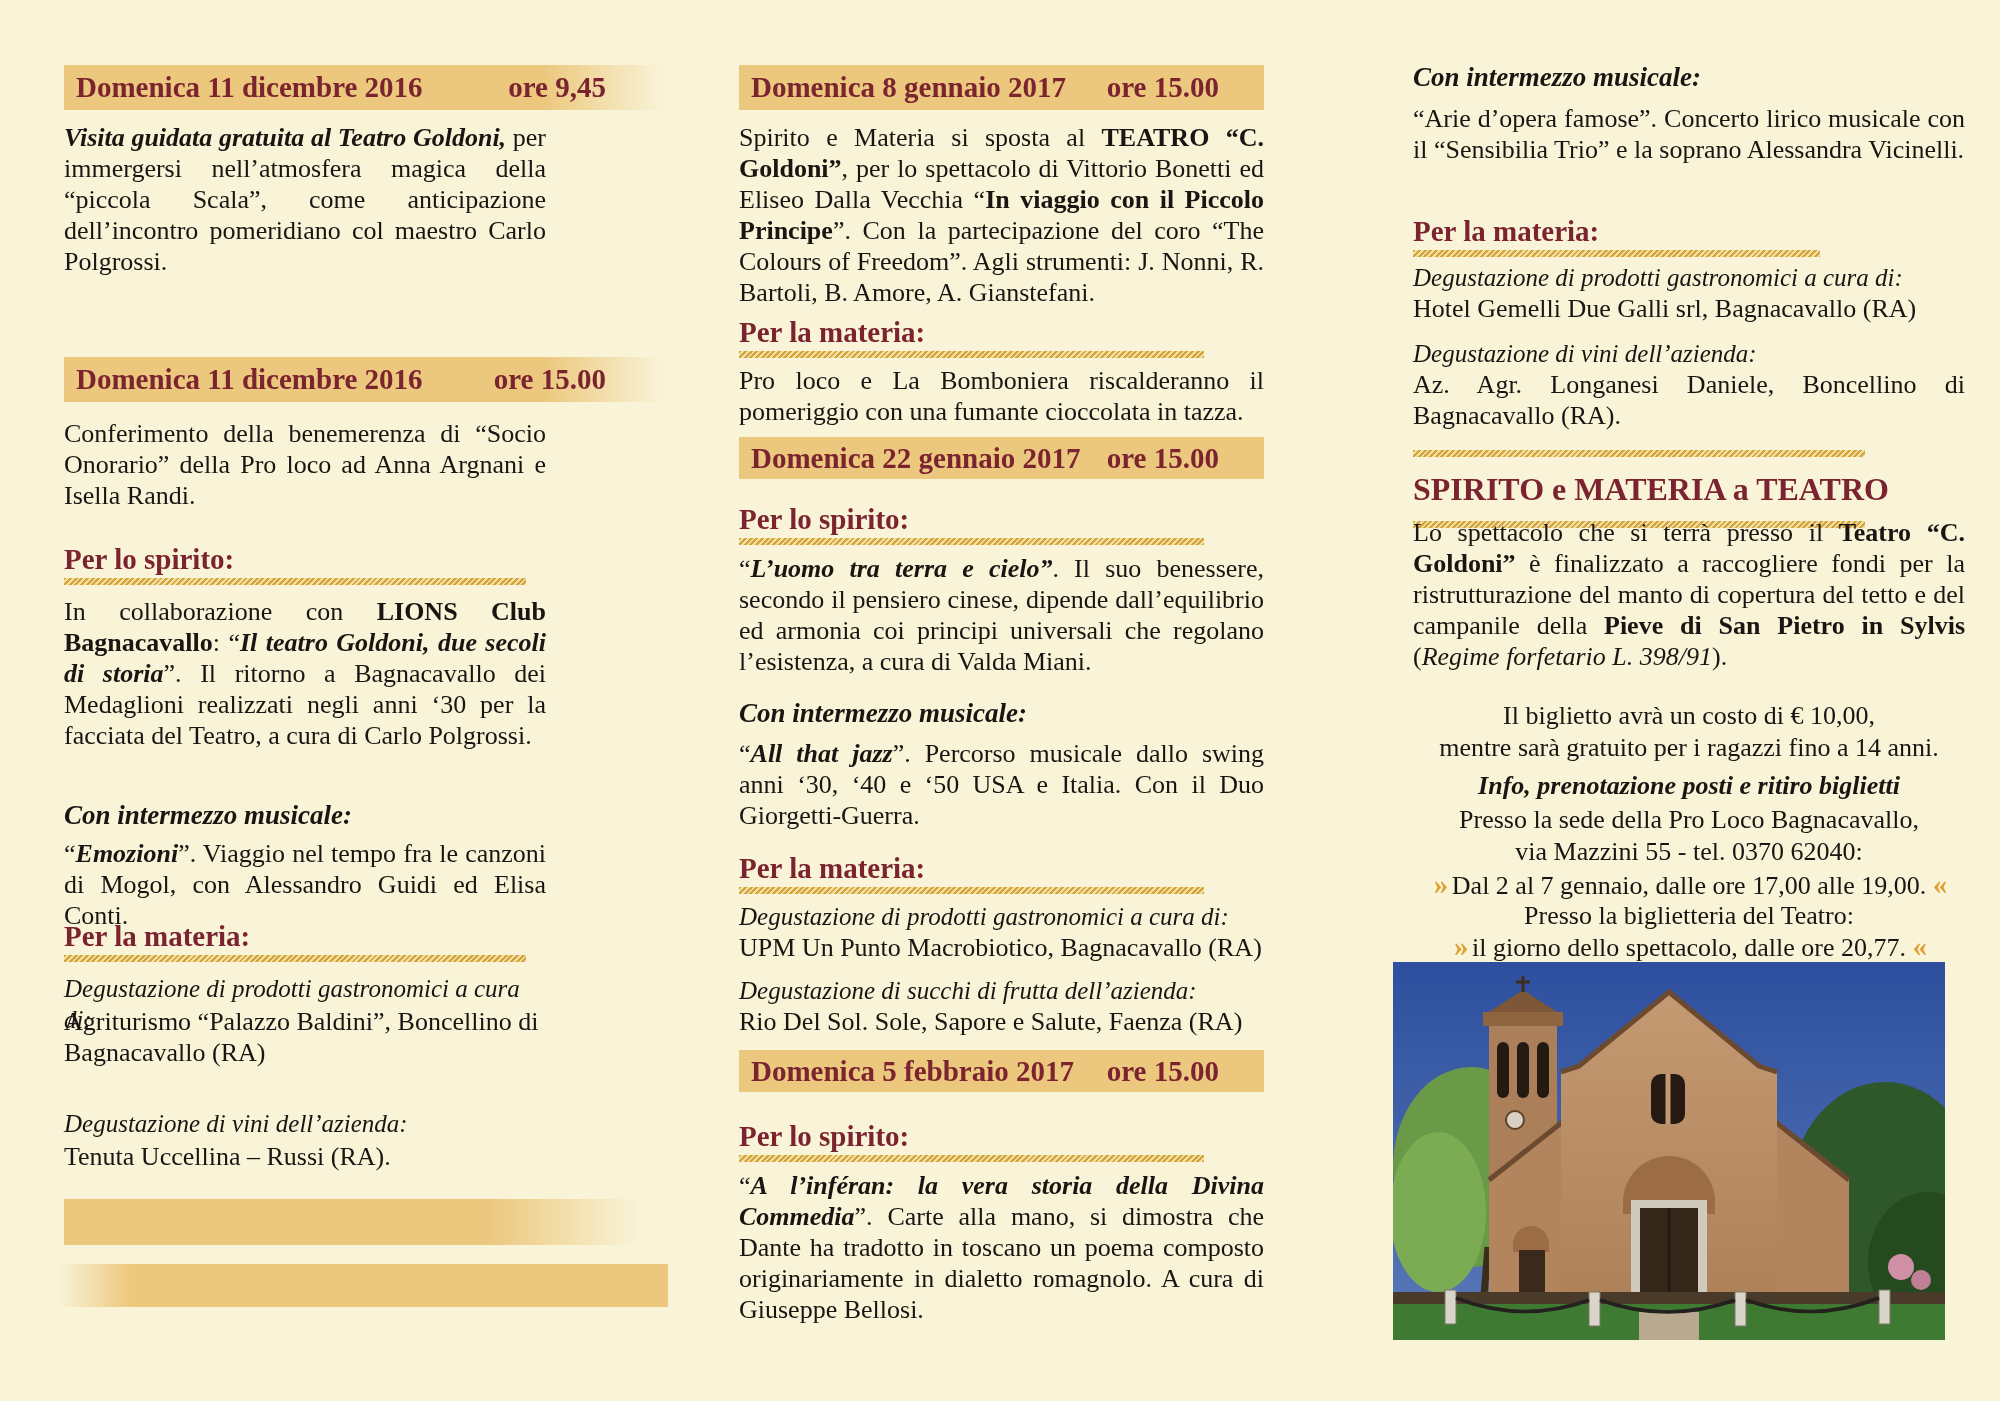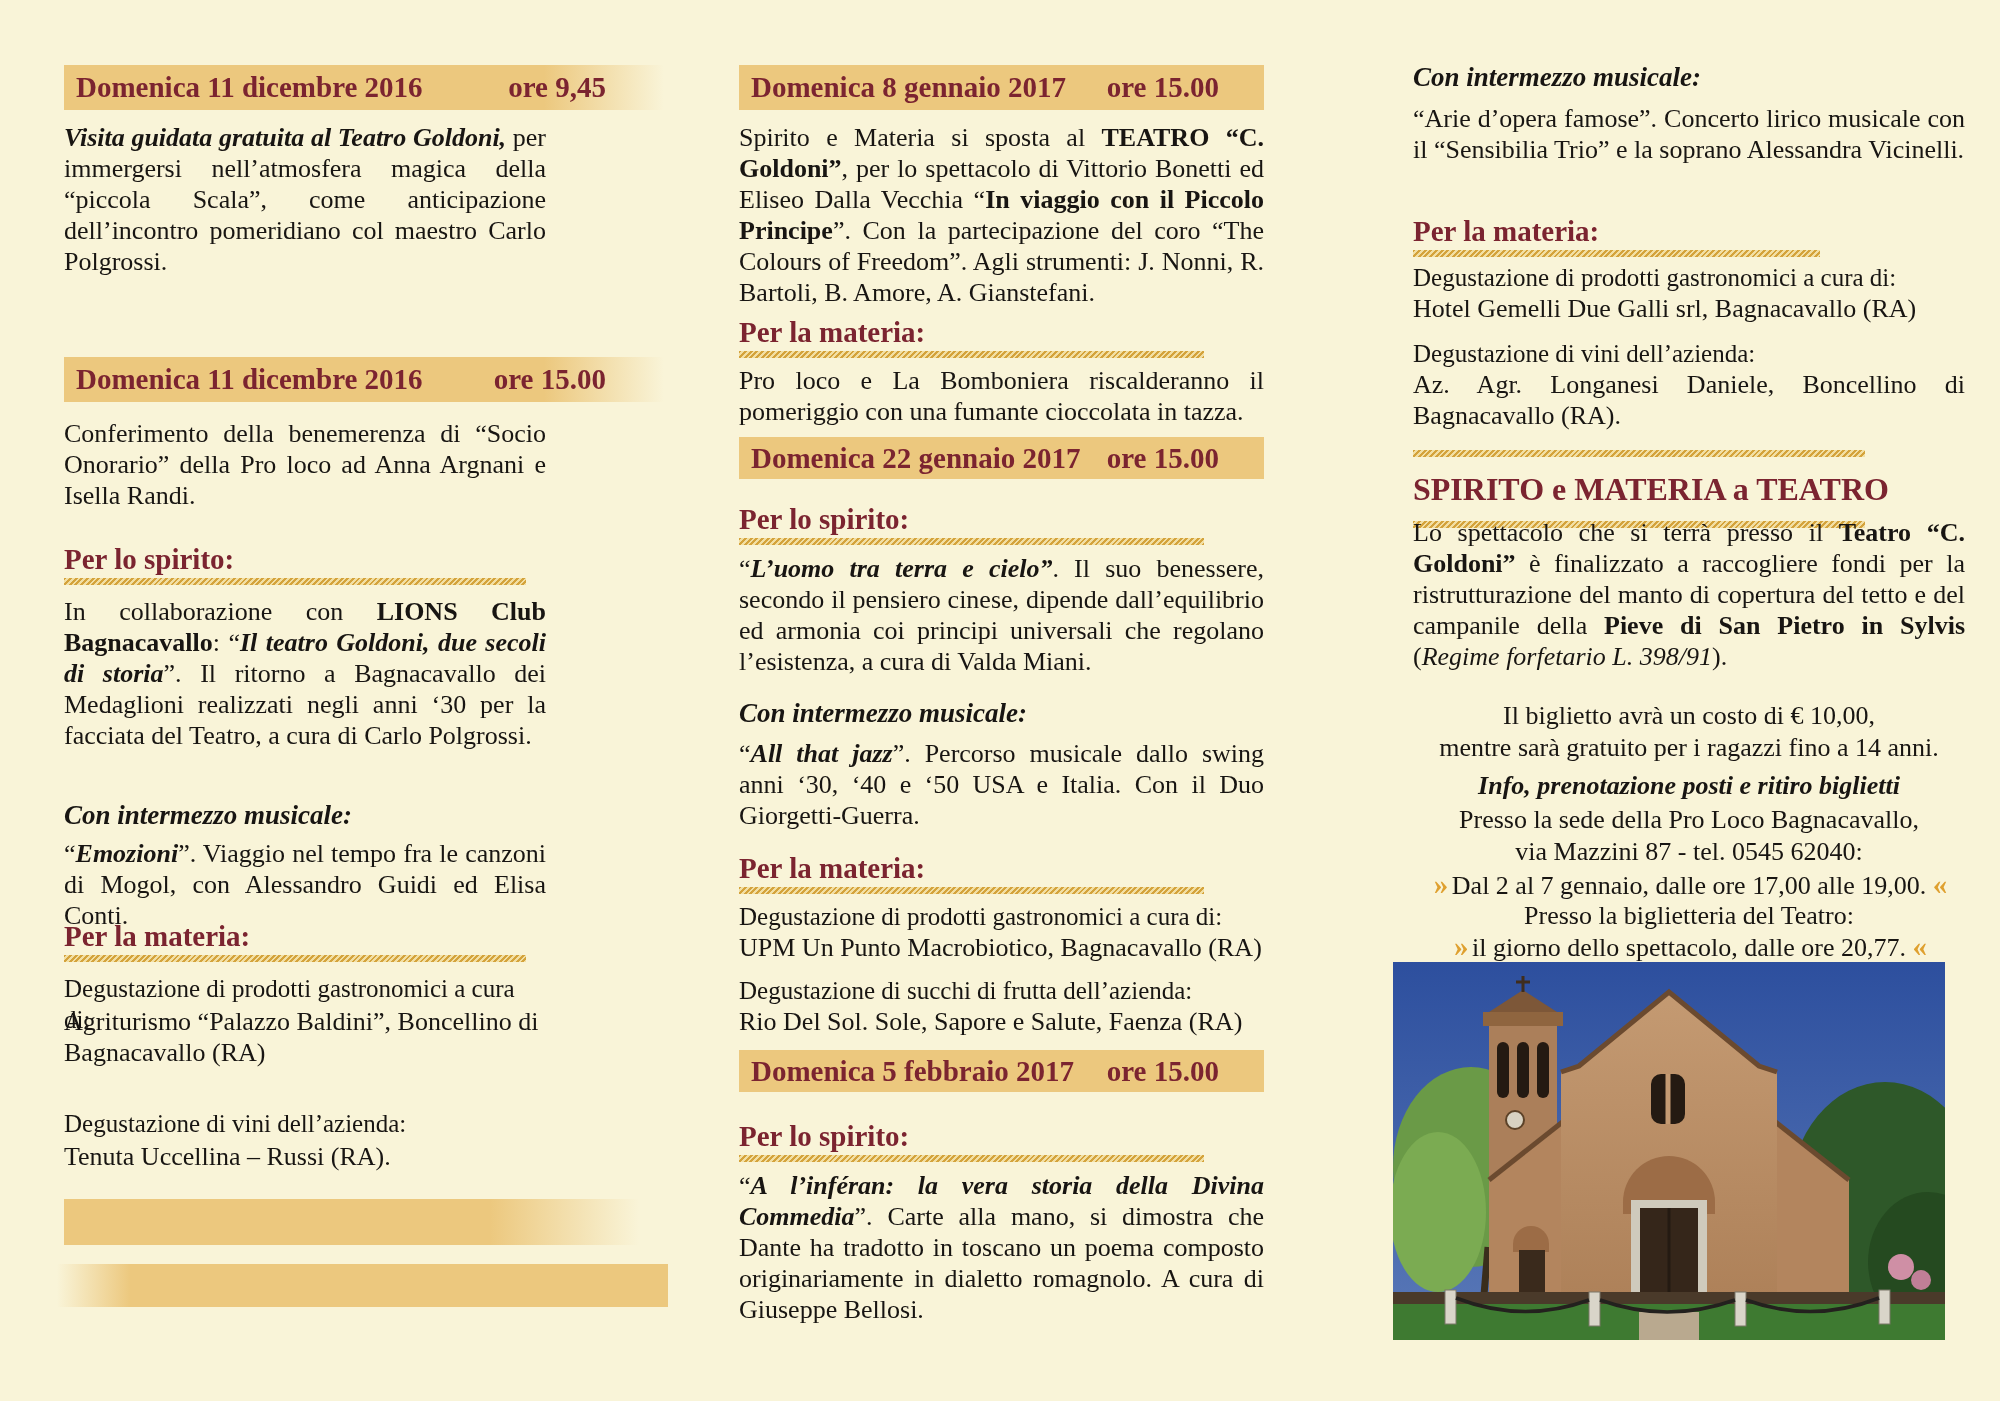--- a/index.html
+++ b/index.html
@@ -9,21 +9,21 @@
   #col1{left:48px;width:482px;}
   #col2{left:723px;width:525px;}
   #col3{left:1397px;width:552px;}
   .blk{position:absolute;left:16px;}
   p{margin:0;}
   .body{font-size:26px;line-height:31px;}
   .j{text-align:justify;}
   .b{font-weight:bold;}
   .it{font-style:italic;}
   .bi{font-weight:bold;font-style:italic;}
-  .degt{font-size:25px;line-height:31px;}
+  .degt{font-size:25px;font-style:italic;line-height:31px;}
   .datebar{display:flex;justify-content:space-between;align-items:center;height:45px;
            padding-left:12px;box-sizing:border-box;font-size:29px;font-weight:bold;color:#7b2430;}
   .barsolid{width:525px;background:#ecc87e;padding-right:45px;}
   .barfade{width:600px;padding-right:58px;
            background:linear-gradient(90deg,#ecc87e 0%,#ecc87e 80%,rgba(236,200,126,0) 100%);}
   .rhead{font-size:29px;font-weight:bold;color:#7b2430;line-height:32px;}
   .goldrule{height:7px;margin-top:3px;
             background:repeating-linear-gradient(135deg,#d4a33c 0px,#d4a33c 2px,#f2dfa4 2px,#f2dfa4 4px);}
   .w1{width:462px;} .w2{width:465px;} .w3{width:407px;}
   .hint{font-size:27px;font-weight:bold;font-style:italic;line-height:31px;color:#181512;}
@@ -162,21 +162,21 @@
       <div class="bigtitle">SPIRITO e MATERIA a TEATRO</div>
       <div class="trule"></div>
     </div>
 
     <p class="blk body j" style="top:517px;width:552px"><span>Lo spettacolo che si terrà presso il </span><span class="b">Teatro “C. Goldoni”</span><span> è finalizzato a raccogliere fondi per la ristrutturazione del manto di copertura del tetto e del campanile della </span><span class="b">Pieve di San Pietro in Sylvis</span><span> (</span><span class="it">Regime forfetario L. 398/91</span><span>).</span></p>
 
     <div class="blk cline" style="top:700px">Il biglietto avrà un costo di € 10,00,</div>
     <div class="blk cline" style="top:732px">mentre sarà gratuito per i ragazzi fino a 14 anni.</div>
     <div class="blk cline bi" style="top:770px">Info, prenotazione posti e ritiro biglietti</div>
     <div class="blk cline" style="top:804px">Presso la sede della Pro Loco Bagnacavallo,</div>
-    <div class="blk cline" style="top:836px">via Mazzini 87 - tel. 0545 62040:</div>
+    <div class="blk cline" style="top:836px">via Mazzini 55 - tel. 0370 62040:</div>
 
     <div class="blk cline" style="top:868px">
       <span class="chev">»</span>
       <span>Dal 2 al 7 gennaio, dalle ore 17,00 alle 19,00.</span>
       <span class="chev">«</span>
     </div>
 
     <div class="blk cline" style="top:900px">Presso la biglietteria del Teatro:</div>
 
     <div class="blk cline" style="top:930px">

